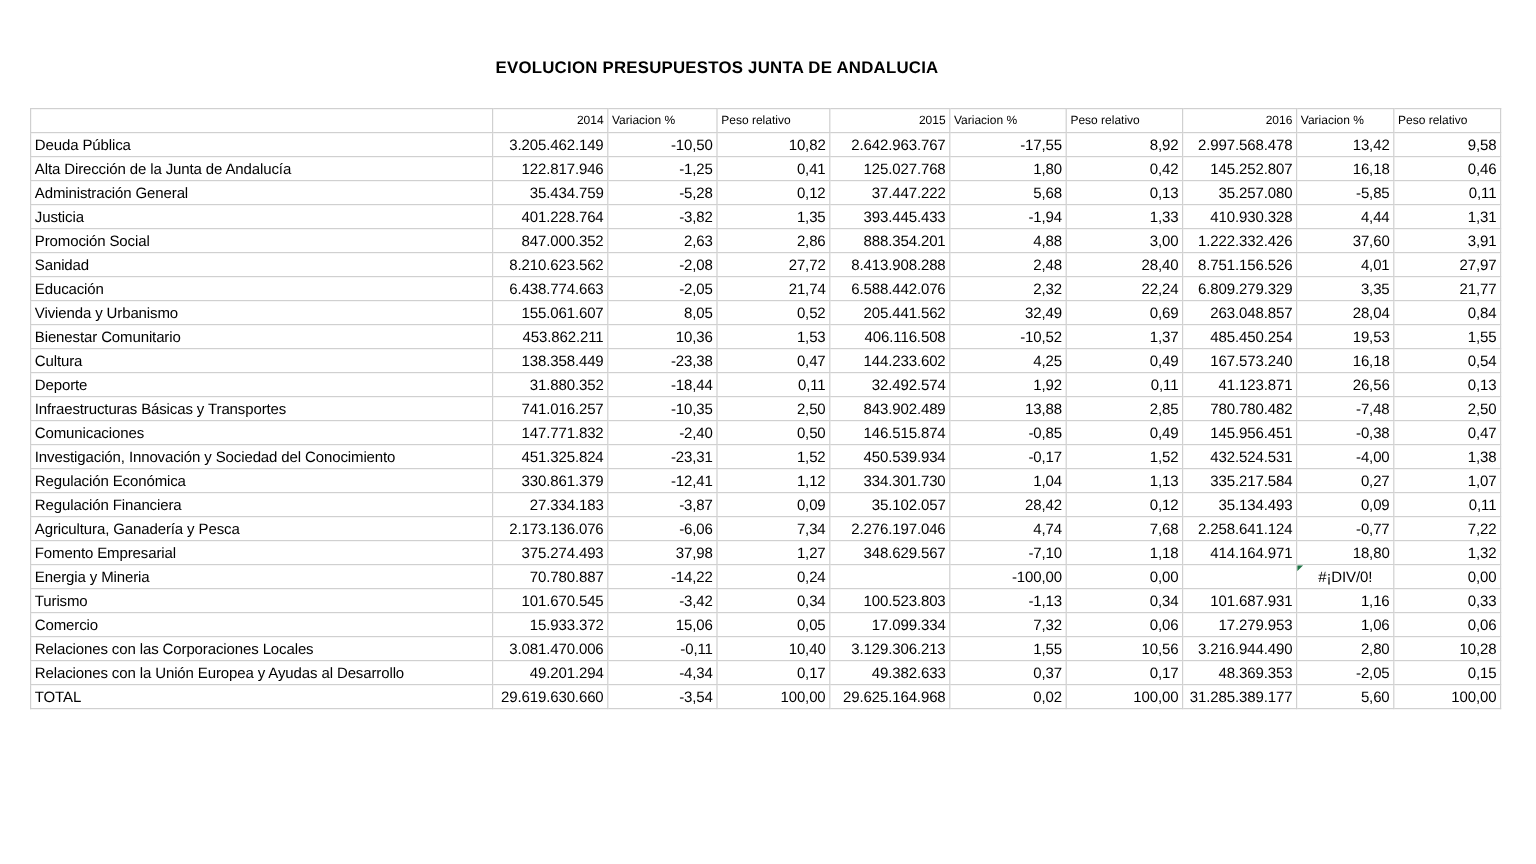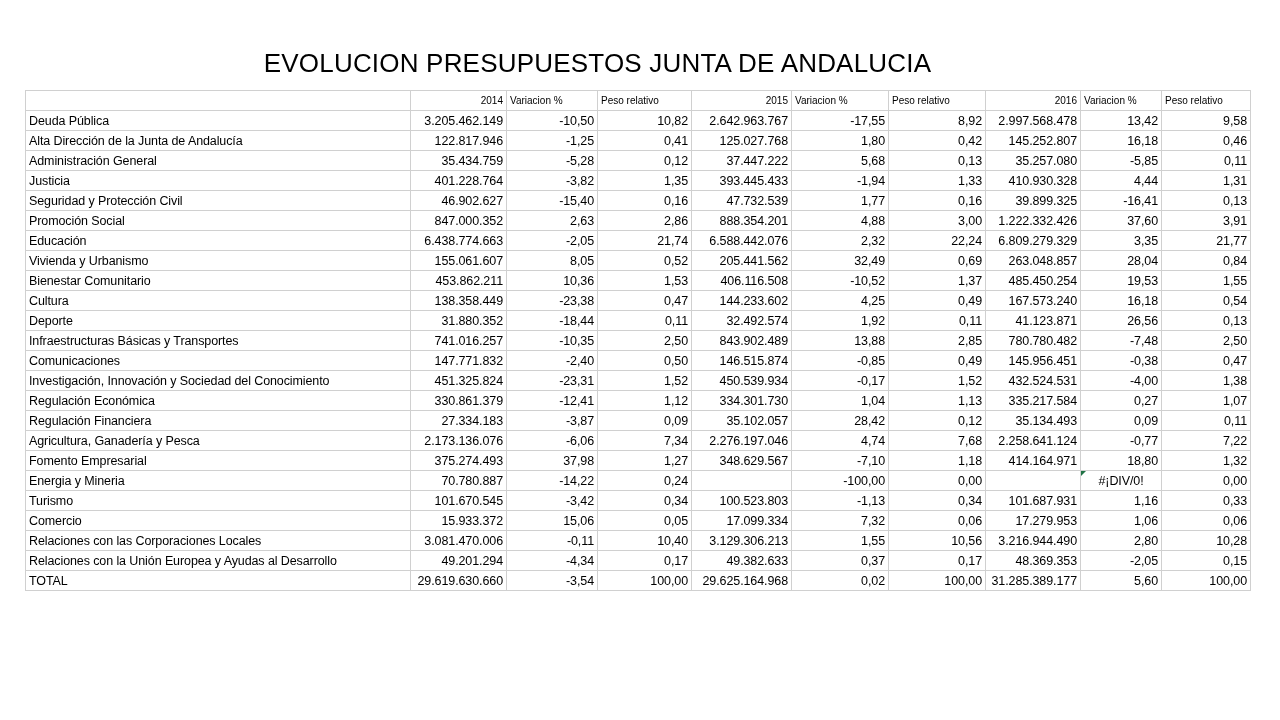--- a/index.html
+++ b/index.html
@@ -10,22 +10,22 @@
     background: var(--bg, #ffffff);
     font-family: "Liberation Sans", sans-serif;
     overflow: hidden;
   }
   .title {
     position: absolute;
     left: 25px;
     top: 48px;
     width: 1145px;
     text-align: center;
-    font-size: 26px;
-    font-weight: 400;
+    font-size: 14px;
+    font-weight: 700;
     letter-spacing: 0.2px;
     color: var(--txt, #000);
     white-space: nowrap;
   }
   table.sheet {
     position: absolute;
     left: 25px;
     top: 90px;
     border-collapse: collapse;
     table-layout: fixed;
@@ -135,44 +135,44 @@
         <td class="ar neg">-3,82</td>
         <td class="ar">1,35</td>
         <td class="ar">393.445.433</td>
         <td class="ar neg">-1,94</td>
         <td class="ar">1,33</td>
         <td class="ar">410.930.328</td>
         <td class="ar">4,44</td>
         <td class="ar">1,31</td>
       </tr>
       <tr>
-        <td class="al ind2">Seguridad y Protección Civil</td>
-        <td class="ar">46.902.627</td>
-        <td class="ar neg">-15,40</td>
-        <td class="ar">0,16</td>
-        <td class="ar">47.732.539</td>
-        <td class="ar">1,77</td>
-        <td class="ar">0,16</td>
-        <td class="ar">39.899.325</td>
-        <td class="ar neg">-16,41</td>
-        <td class="ar">0,13</td>
-      </tr>
-      <tr>
         <td class="al ind2">Promoción Social</td>
         <td class="ar">847.000.352</td>
         <td class="ar">2,63</td>
         <td class="ar">2,86</td>
         <td class="ar">888.354.201</td>
         <td class="ar">4,88</td>
         <td class="ar">3,00</td>
         <td class="ar">1.222.332.426</td>
         <td class="ar">37,60</td>
         <td class="ar">3,91</td>
       </tr>
       <tr>
+        <td class="al ind2">Sanidad</td>
+        <td class="ar">8.210.623.562</td>
+        <td class="ar neg">-2,08</td>
+        <td class="ar">27,72</td>
+        <td class="ar">8.413.908.288</td>
+        <td class="ar">2,48</td>
+        <td class="ar">28,40</td>
+        <td class="ar">8.751.156.526</td>
+        <td class="ar">4,01</td>
+        <td class="ar">27,97</td>
+      </tr>
+      <tr>
         <td class="al ind2">Educación</td>
         <td class="ar">6.438.774.663</td>
         <td class="ar neg">-2,05</td>
         <td class="ar">21,74</td>
         <td class="ar">6.588.442.076</td>
         <td class="ar">2,32</td>
         <td class="ar">22,24</td>
         <td class="ar">6.809.279.329</td>
         <td class="ar">3,35</td>
         <td class="ar">21,77</td>

